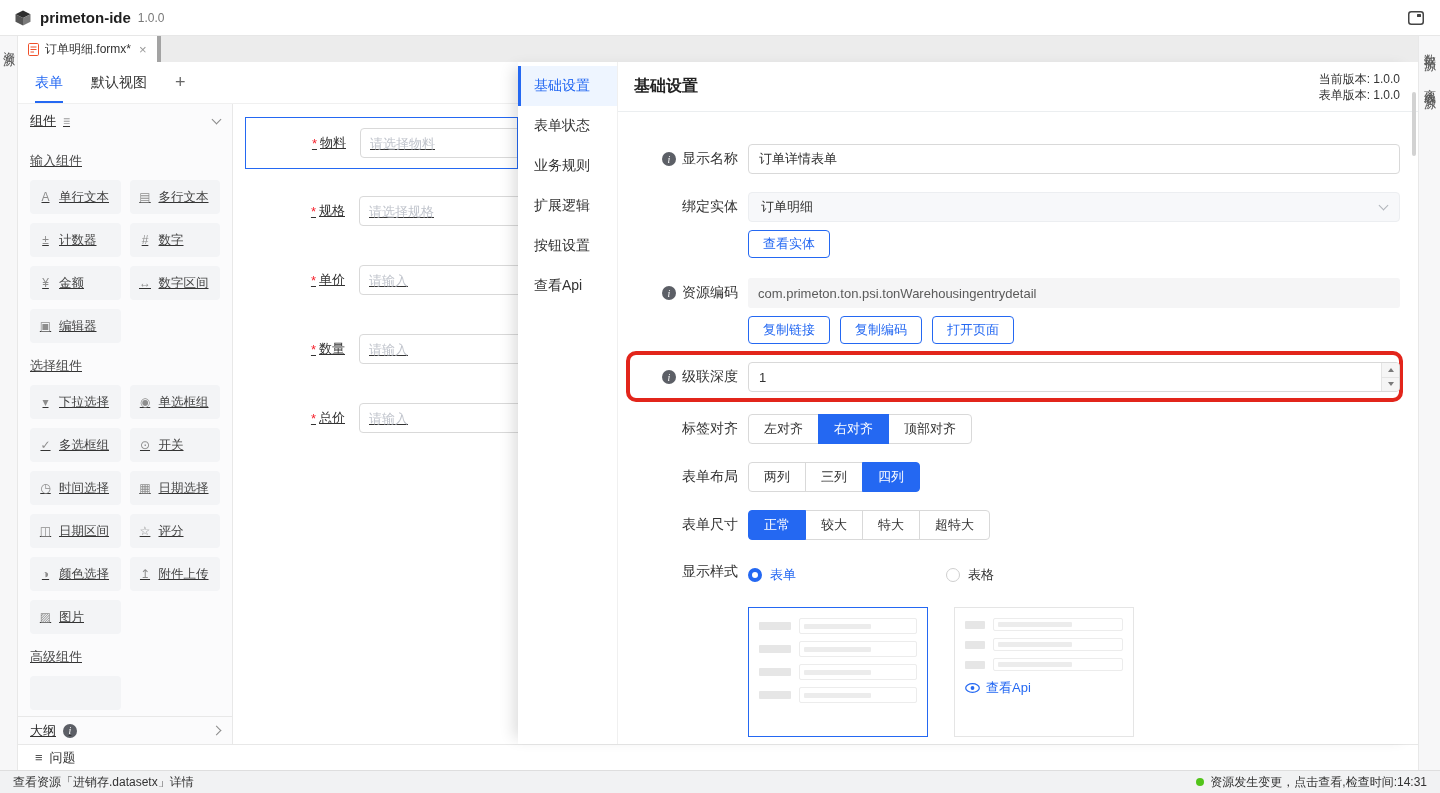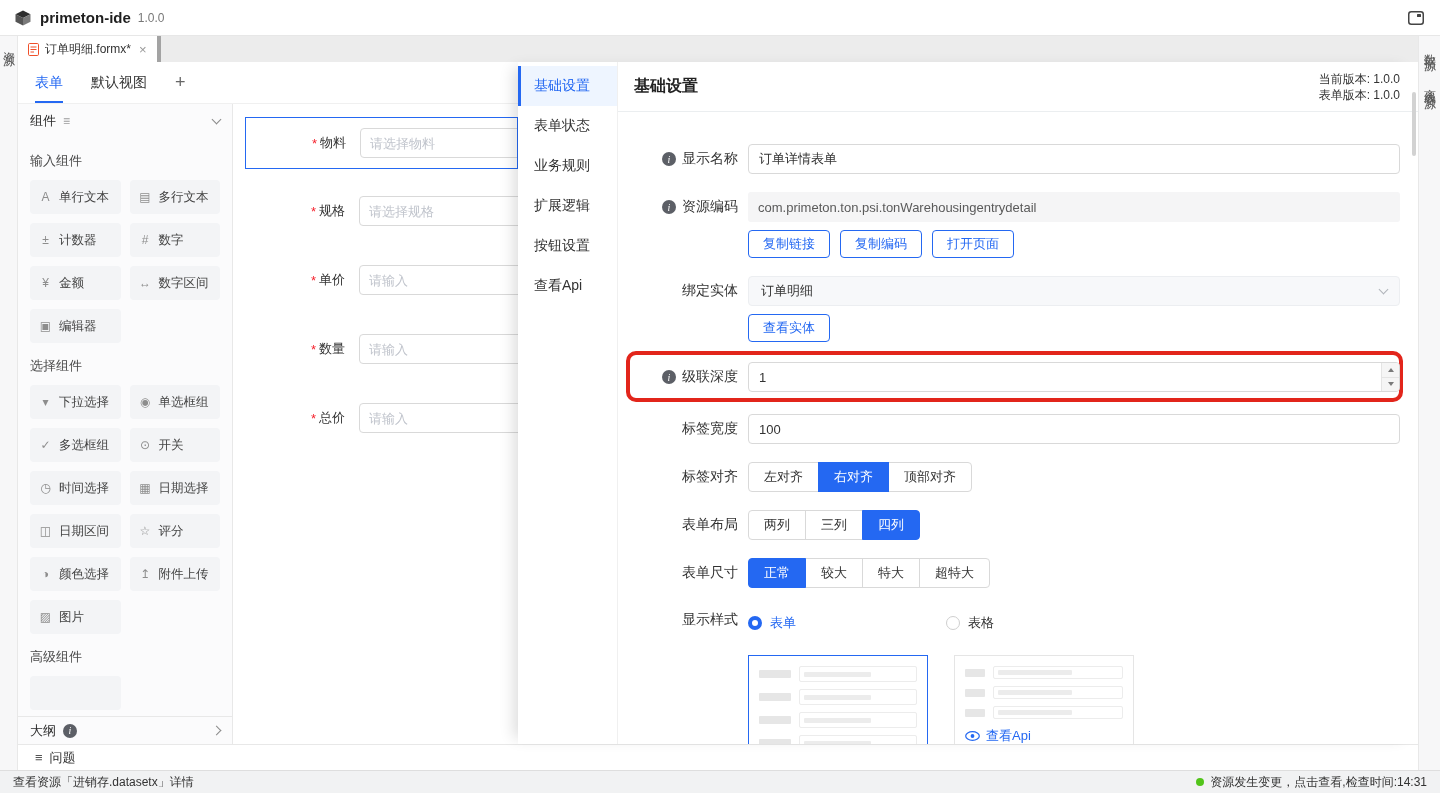--- a/index.html
+++ b/index.html
@@ -41,21 +41,21 @@
   .workarea{flex:1;display:flex;min-height:0;}
   .editor-region{width:500px;flex:none;display:flex;flex-direction:column;min-height:0;background:#fff;}
 
   .toolbar{height:42px;flex:none;display:flex;align-items:stretch;gap:28px;padding-left:17px;border-bottom:1px solid #f0f0f0;}
   .tb-tab{display:flex;align-items:center;font-size:14px;color:#333;position:relative;cursor:pointer;}
   .tb-tab.active{color:var(--color-primary);}
   .tb-tab.active::after{content:"";position:absolute;left:0;right:0;bottom:0;height:2px;background:var(--color-primary);}
   .tb-add{display:flex;align-items:center;font-size:18px;color:#666;cursor:pointer;}
   .tb-add::before{content:"+";}
 
-  .editor-body{flex:1;display:flex;min-height:0;}
+  .editor-body{flex:1;display:flex;min-height:0;text-decoration:underline;}
 
   
   .components-panel{width:215px;flex:none;background:#fbfbfc;border-right:1px solid #e8e8e8;display:flex;flex-direction:column;min-height:0;}
   .comp-header{height:34px;flex:none;display:flex;align-items:center;gap:7px;padding:0 12px;font-size:13px;color:#2b2b2b;}
   .drag-lines{color:#9a9a9a;font-size:12px;}
   .drag-lines::before{content:"\2261";}
   .chev{width:7px;height:7px;border-left:1.5px solid #8a8a8a;border-bottom:1.5px solid #8a8a8a;display:inline-block;}
   .chev.down{transform:rotate(-45deg);margin-left:auto;margin-top:-3px;}
   .chev.right{transform:rotate(-135deg);margin-left:auto;}
   .comp-scroll{flex:1;overflow:hidden;padding:0 12px;}
@@ -364,75 +364,67 @@
               <div class="srow">
                 <div class="srow-label">
                   <span class="info-icon"></span>
                   <span>显示名称</span>
                 </div>
                 <div class="srow-control">
                   <input class="text-input" value="订单详情表单" style="">
                 </div>
               </div>
 
+              <div class="srow mb20">
+                <div class="srow-label">
+                  <span>绑定实体</span>
+                </div>
+                <div class="srow-control">
+                  <div class="select-field">
+                    <span>订单明细</span>
+                    <span class="select-chev"></span>
+                  </div>
+                  <div class="btn-row">
+                    <button class="ghost-btn">查看实体</button>
+                  </div>
+                </div>
+              </div>
+
               <div class="srow">
                 <div class="srow-label">
                   <span class="info-icon"></span>
                   <span>资源编码</span>
                 </div>
                 <div class="srow-control">
                   <div class="readonly-field">com.primeton.ton.psi.tonWarehousingentrydetail</div>
                   <div class="btn-row">
                     <button class="ghost-btn">复制链接</button>
                     <button class="ghost-btn">复制编码</button>
                     <button class="ghost-btn">打开页面</button>
                   </div>
                 </div>
               </div>
 
-              <div class="srow mb20">
-                <div class="srow-label">
-                  <span>绑定实体</span>
-                </div>
-                <div class="srow-control">
-                  <div class="select-field">
-                    <span>订单明细</span>
-                    <span class="select-chev"></span>
-                  </div>
-                  <div class="btn-row">
-                    <button class="ghost-btn">查看实体</button>
-                  </div>
-                </div>
-              </div>
-
               <div class="srow mb22 annotated">
                 <div class="annotation-red"></div>
                 <div class="srow-label">
                   <span class="info-icon"></span>
                   <span>级联深度</span>
                 </div>
                 <div class="srow-control">
                   <div class="num-wrap">
                     <input class="text-input" value="1" style="">
                     <div class="spinner">
                       <div class="spin up"></div>
                       <div class="spin down"></div>
                     </div>
                   </div>
                 </div>
               </div>
 
-              <div class="srow">
-                <div class="srow-label">
-                  <span>标签宽度</span>
-                </div>
-                <div class="srow-control">
-                  <input class="text-input" value="100" style="">
-                </div>
-              </div>
 
               <div class="srow">
                 <div class="srow-label">
                   <span>标签对齐</span>
                 </div>
                 <div class="srow-control">
                   <div class="seg">
                     <button class="seg-btn">左对齐</button>
                     <button class="seg-btn active">右对齐</button>
                     <button class="seg-btn">顶部对齐</button>

